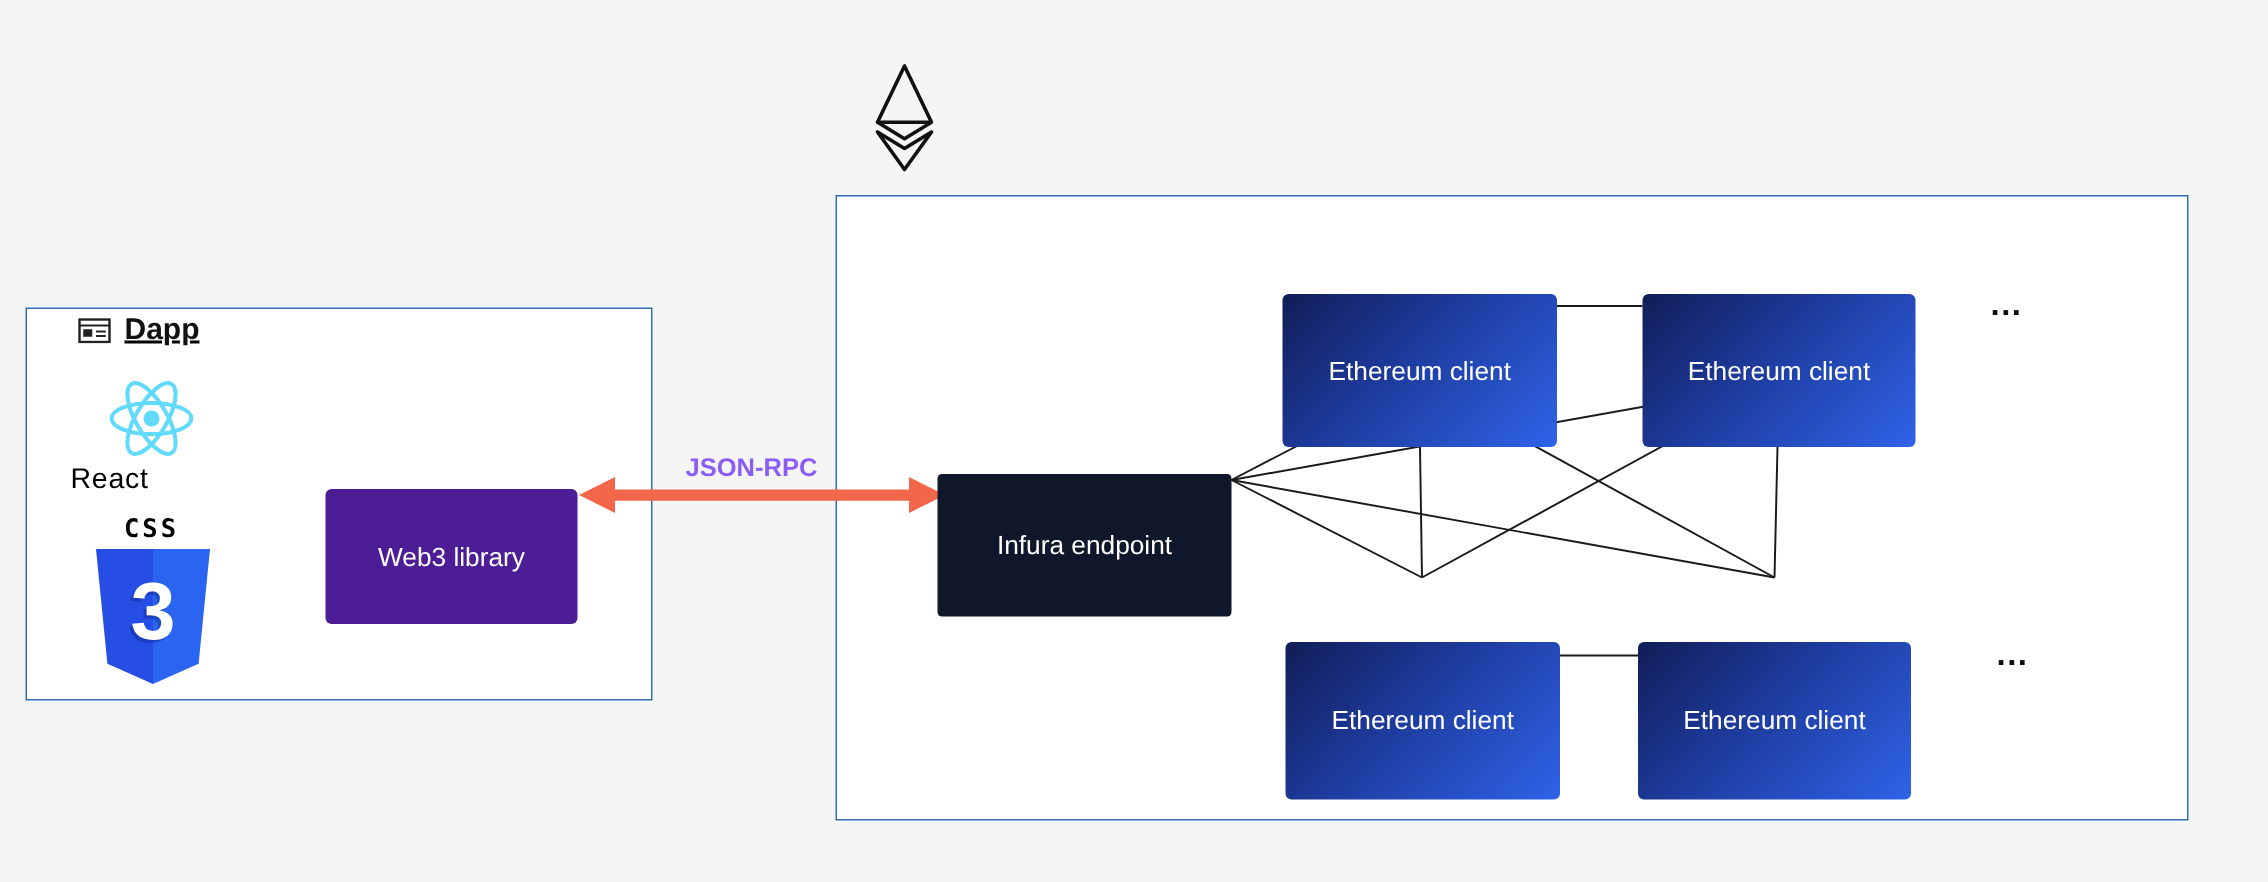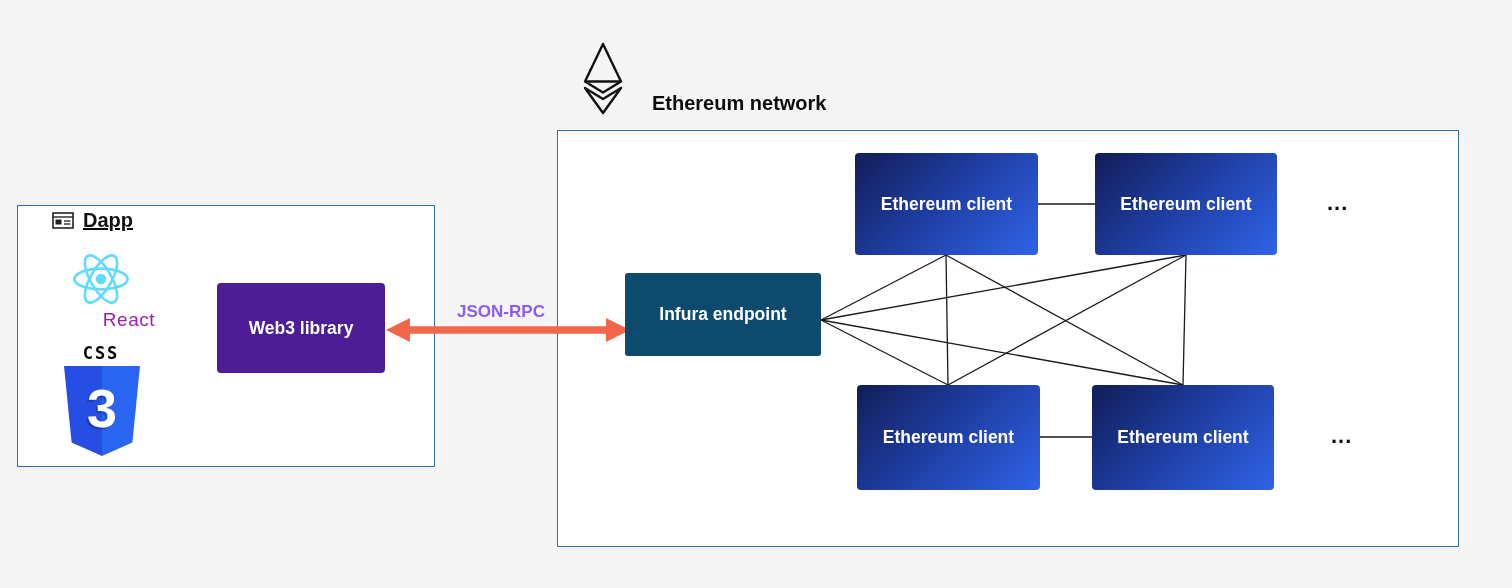--- a/index.html
+++ b/index.html
@@ -32,21 +32,21 @@
   .dapp-header {
     position: absolute; left: 52px; top: 209px;
     display: flex; align-items: center; gap: 9px; text-decoration: underline;
   }
   .dapp-title { font-size: 20px; font-weight: 700; color: #111; }
 
   
   .react-icon { position: absolute; left: 72px; top: 250px; width: 58px; height: 58px; }
   .react-label {
     position: absolute; left: 47px; top: 309px; width: 108px;
-    text-align: right; font-size: 19px; color: #a21caf; letter-spacing: .5px;
+    text-align: left; font-size: 19px; color: #000000; letter-spacing: .5px;
   }
 
   
   .css-word {
     position: absolute; left: 47px; top: 343px; width: 108px;
     text-align: center;
     font-family: "DejaVu Sans Mono", monospace;
     font-size: 17px; font-weight: 700; color: #000000; letter-spacing: 2px;
   }
   .css-shield {
@@ -57,30 +57,30 @@
   }
   .css-shield span {
     color: #ffffff; font-size: 54px; font-weight: 700; line-height: 1;
     margin-top: -6px; text-shadow: -2px 2px 0 rgba(10,30,120,.35);
   }
 
   
   .node {
     position: absolute;
     display: flex; align-items: center; justify-content: center;
-    color: #ffffff; font-weight: 700; font-size: 17.5px;
-    border-radius: 4px; text-align: center;
+    color: #ffffff; font-weight: 400; font-size: 17.5px;
+    border-radius: 4px; text-align: center; margin-top: 43px;
   }
   .web3-node {
     left: 217px; top: 283px; width: 168px; height: 90px;
     background: #4c1d95;
   }
   .infura-node {
-    left: 625px; top: 273px; width: 196px; height: 83px;
-    background: #0c4a6e; border-radius: 3px;
+    left: 625px; top: 273px; width: 196px; height: 95px;
+    background: #0f172a; border-radius: 3px;
   }
   .client {
     background: linear-gradient(135deg, #111d57 0%, #1e3c9f 45%, #2f63e8 100%);
   }
   .client-tl { left: 855px;  top: 153px; width: 183px; height: 102px; }
   .client-tr { left: 1095px; top: 153px; width: 182px; height: 102px; }
   .client-bl { left: 857px;  top: 385px; width: 183px; height: 105px; }
   .client-br { left: 1092px; top: 385px; width: 182px; height: 105px; }
 
   
@@ -160,21 +160,20 @@
 
   <div class="jsonrpc-label">JSON-RPC</div>
 
   <div class="eth-icon">
     <svg width="50" height="74" viewBox="0 0 50 74" fill="none" stroke="#111" stroke-width="2.4" stroke-linejoin="round">
       <path d="M25 2 L7 39.5 L25 50.5 L43 39.5 Z"></path>
       <path d="M7 39.5 L43 39.5"></path>
       <path d="M7 46 L25 71 L43 46 L25 57 Z"></path>
     </svg>
   </div>
-  <div class="network-title">Ethereum network</div>
 
   <div class="node infura-node">Infura endpoint</div>
 
   <div class="node client client-tl">Ethereum client</div>
   <div class="node client client-tr">Ethereum client</div>
   <div class="node client client-bl">Ethereum client</div>
   <div class="node client client-br">Ethereum client</div>
 
   <div class="ellipsis ellipsis-top">...</div>
   <div class="ellipsis ellipsis-bottom">...</div>

